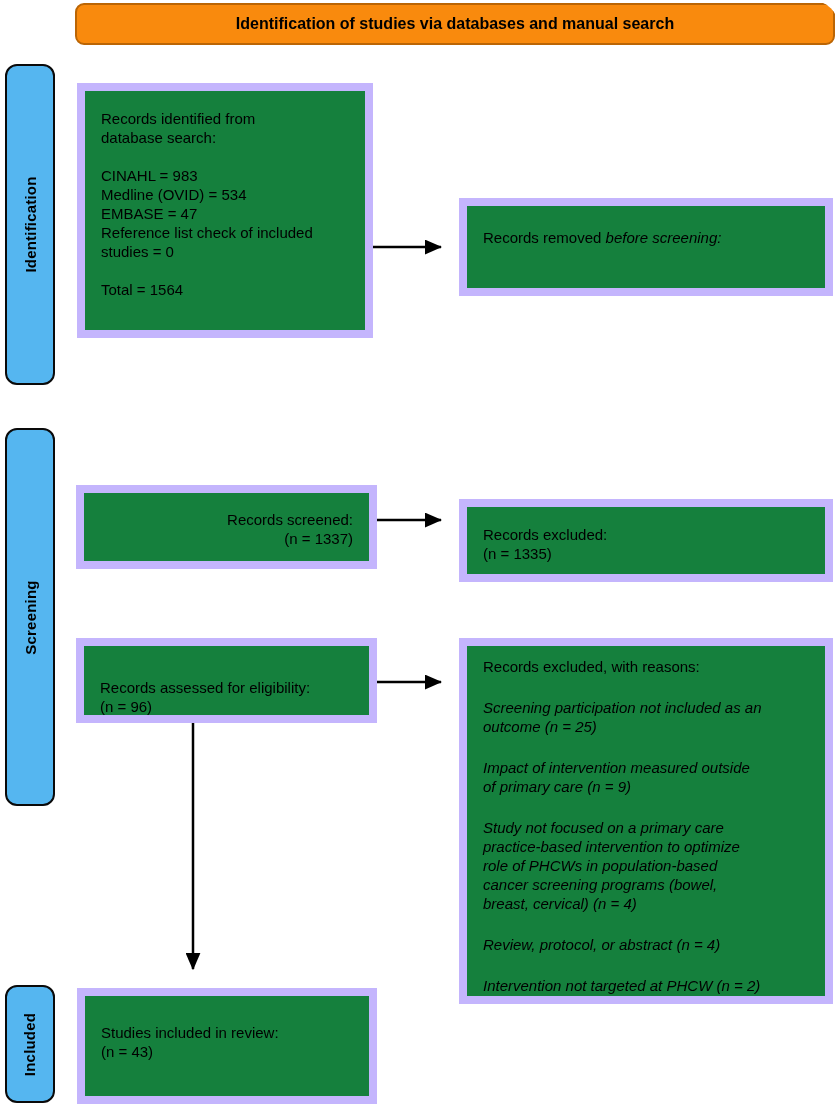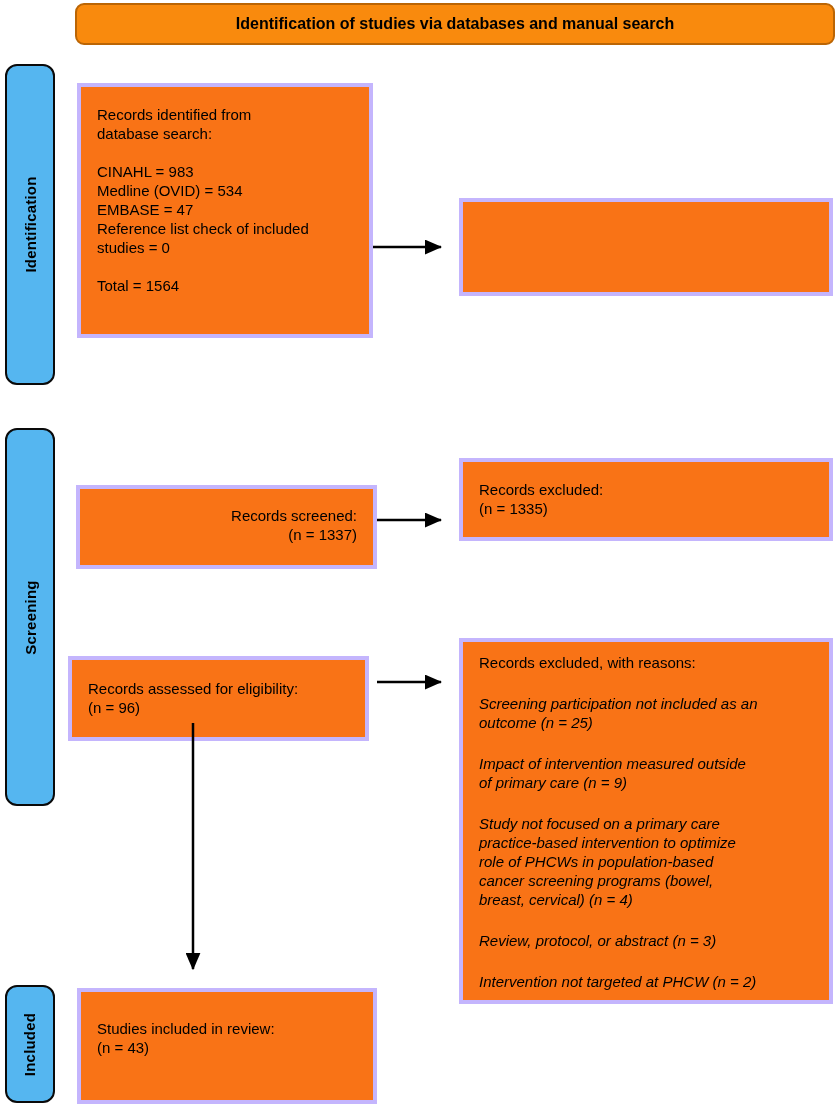--- a/index.html
+++ b/index.html
@@ -4,20 +4,21 @@
 <style>
   html, body { margin: 0; padding: 0; background: #ffffff; }
   .canvas {
     position: relative;
     width: 839px;
     height: 1109px;
     background: #ffffff;
     font-family: "Liberation Sans", sans-serif;
     color: #000;
     overflow: hidden;
+    border-radius: 28px;
   }
   
   .banner {
     position: absolute;
     left: 75px; top: 3px;
     width: 760px; height: 42px;
     background: #F98A0D;
     border: 2px solid #BB6504;
     border-radius: 9px;
     box-sizing: border-box;
@@ -39,33 +40,33 @@
   .stage-included      { top: 985px; height: 118px; }
   .stage-text {
     transform: rotate(-90deg);
     font-size: 15px; font-weight: bold;
     white-space: nowrap;
     letter-spacing: 0.2px;
   }
   
   .box {
     position: absolute;
-    background: #f97316;
-    border: 4px solid #c4b5fd;
+    background: #15803d;
+    border: 8px solid #c4b5fd;
     box-sizing: border-box;
     font-size: 15px;
     line-height: 19px;
     padding: 15px 16px;
   }
   .pre { white-space: pre-line; }
   .box-records-identified { left: 77px;  top: 83px;  width: 296px; height: 255px; padding-top: 18px; }
   .box-records-removed    { left: 459px; top: 198px; width: 374px; height: 98px;  padding-top: 22px; }
   .box-records-screened   { left: 76px;  top: 485px; width: 301px; height: 84px;  padding-top: 17px; text-align: right; }
-  .box-records-excluded   { left: 459px; top: 458px; width: 374px; height: 83px;  padding-top: 18px; }
-  .box-records-assessed   { left: 68px;  top: 638px; width: 301px; height: 85px;  padding-top: 19px; margin-top: 18px; }
+  .box-records-excluded   { left: 459px; top: 499px; width: 374px; height: 83px;  padding-top: 18px; }
+  .box-records-assessed   { left: 76px;  top: 638px; width: 301px; height: 85px;  padding-top: 32px; }
   .box-excluded-reasons   { left: 459px; top: 638px; width: 374px; height: 366px; padding-top: 11px; padding-right: 20px; }
   .box-studies-included   { left: 77px;  top: 988px; width: 300px; height: 116px; padding-top: 27px; }
   .italic { font-style: italic; }
   .indent { padding-left: 36px; }
   .reason { font-style: italic; margin-top: 22px; white-space: pre-line; }
   .reasons-heading { white-space: pre-line; }
   
   .arrows {
     position: absolute;
     left: 0; top: 0;
@@ -96,20 +97,21 @@
 
 CINAHL = 983
 Medline (OVID) = 534
 EMBASE = 47
 Reference list check of included
 studies = 0
 
 Total = 1564</div>
 
   <div class="box box-records-removed">
+    <div><span>Records removed </span><span class="italic">before screening:</span></div>
   </div>
 
   <div class="box box-records-screened pre">Records screened:
 (n = 1337)</div>
 
   <div class="box box-records-excluded pre">Records excluded:
 (n = 1335)</div>
 
   <div class="box box-records-assessed pre">Records assessed for eligibility:
 (n = 96)</div>
@@ -118,21 +120,21 @@
     <div class="reasons-heading">Records excluded, with reasons:</div>
     <div class="reason">Screening participation not included as an
 outcome (n = 25)</div>
     <div class="reason">Impact of intervention measured outside
 of primary care (n = 9)</div>
     <div class="reason">Study not focused on a primary care
 practice-based intervention to optimize
 role of PHCWs in population-based
 cancer screening programs (bowel,
 breast, cervical) (n = 4)</div>
-    <div class="reason">Review, protocol, or abstract (n = 3)</div>
+    <div class="reason">Review, protocol, or abstract (n = 4)</div>
     <div class="reason">Intervention not targeted at PHCW (n = 2)</div>
   </div>
 
   <div class="box box-studies-included pre">Studies included in review:
 (n = 43)</div>
 
   <svg class="arrows" width="839" height="1109" viewBox="0 0 839 1109" aria-hidden="true">
     <defs>
       <marker id="ah" markerWidth="7" markerHeight="6" refX="6.5" refY="3" orient="auto">
         <polygon points="0,0 7,3 0,6" fill="#000"></polygon>

